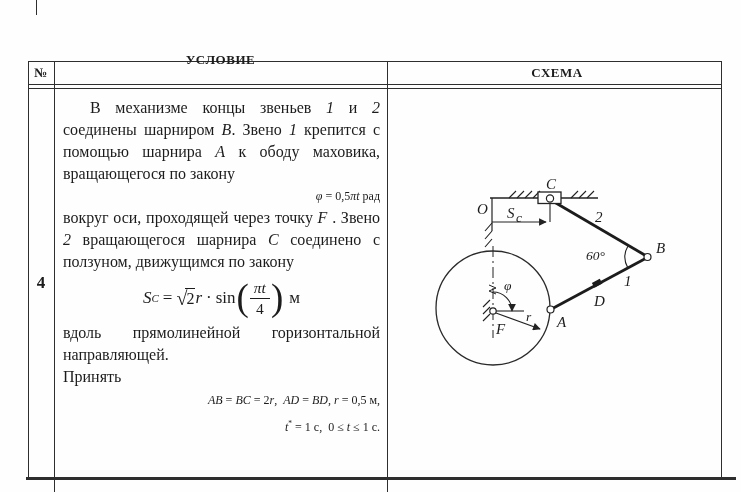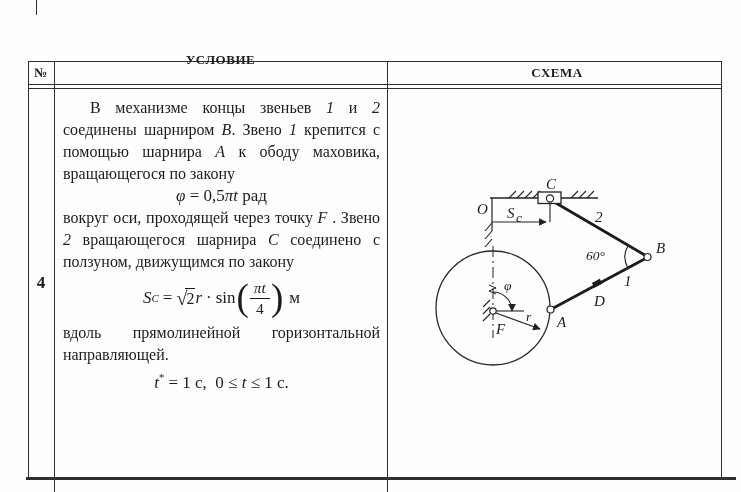--- a/index.html
+++ b/index.html
@@ -10,21 +10,21 @@
   .vline{width:1.2px;}
   .cell{position:absolute;}
   .hdr{font-weight:bold;font-size:13px;letter-spacing:.5px;display:flex;align-items:center;justify-content:center;}
   .rownum{display:flex;align-items:center;justify-content:center;font-weight:bold;font-size:17px;}
   .cond{position:absolute;left:56px;top:88px;width:329px;height:389px;padding:9px 5px 0 7px;box-sizing:border-box;
         font-size:16px;line-height:22px;}
   .cond p{margin:0;text-align:justify;}
   .indent{text-indent:27px;}
   .it{font-style:italic;}
   sup{font-size:.62em;}
-  .formula{text-align:center;font-size:17px;line-height:22px;margin:0;}
+  .formula{text-align:right;font-size:12px;line-height:22px;margin:0;}
   .f-last{line-height:24px;}
   .scfrm{display:flex;align-items:center;justify-content:center;height:46px;font-size:17px;margin:2px 0 1px;}
   .scfrm .s-main{font-style:italic;}
   .scfrm sub{font-style:italic;font-size:11px;}
   .scfrm .op{margin:0 4px;}
   .sqrt{font-size:20px;margin-right:-2px;}
   .rad{display:inline-block;border-top:1.4px solid #1c1c1c;padding:1px 1px 0 1px;line-height:1.1;font-size:16px;}
   .dot{margin:0 4px;}
   .paren{font-size:37px;font-weight:400;line-height:.9;margin:0 1px;}
   .frac{display:inline-flex;flex-direction:column;align-items:center;font-size:15.5px;line-height:1.15;}
@@ -82,20 +82,22 @@
       <span>sin</span>
       <span class="paren">(</span>
       <span class="frac">
         <span class="num">πt</span>
         <span class="den">4</span>
       </span>
       <span class="paren">)</span>
       <span class="unit">м</span>
     </div>
     <p><span>вдоль прямолинейной горизонтальной направляющей.</span></p>
+    <p><span>Принять</span></p>
+    <div class="formula f-last"><span class="it">AB</span><span> = </span><span class="it">BC</span><span> = 2</span><span class="it">r</span><span>,&nbsp; </span><span class="it">AD</span><span> = </span><span class="it">BD</span><span>, </span><span class="it">r</span><span> = 0,5 м,</span></div>
     <div class="formula f-last"><span class="it">t</span><sup>*</sup><span> = 1 с,&nbsp; 0 ≤ </span><span class="it">t</span><span> ≤ 1 с.</span></div>
   </div>
 
   <svg style="position:absolute;left:387px;top:88px;" width="335" height="390" viewBox="387 88 335 390">
     <defs>
       <marker id="arr" viewBox="0 0 10 10" refX="9" refY="5" markerWidth="9" markerHeight="7" orient="auto-start-reverse">
         <path d="M0,0 L10,5 L0,10 z" fill="#222"></path>
       </marker>
     </defs>
 

